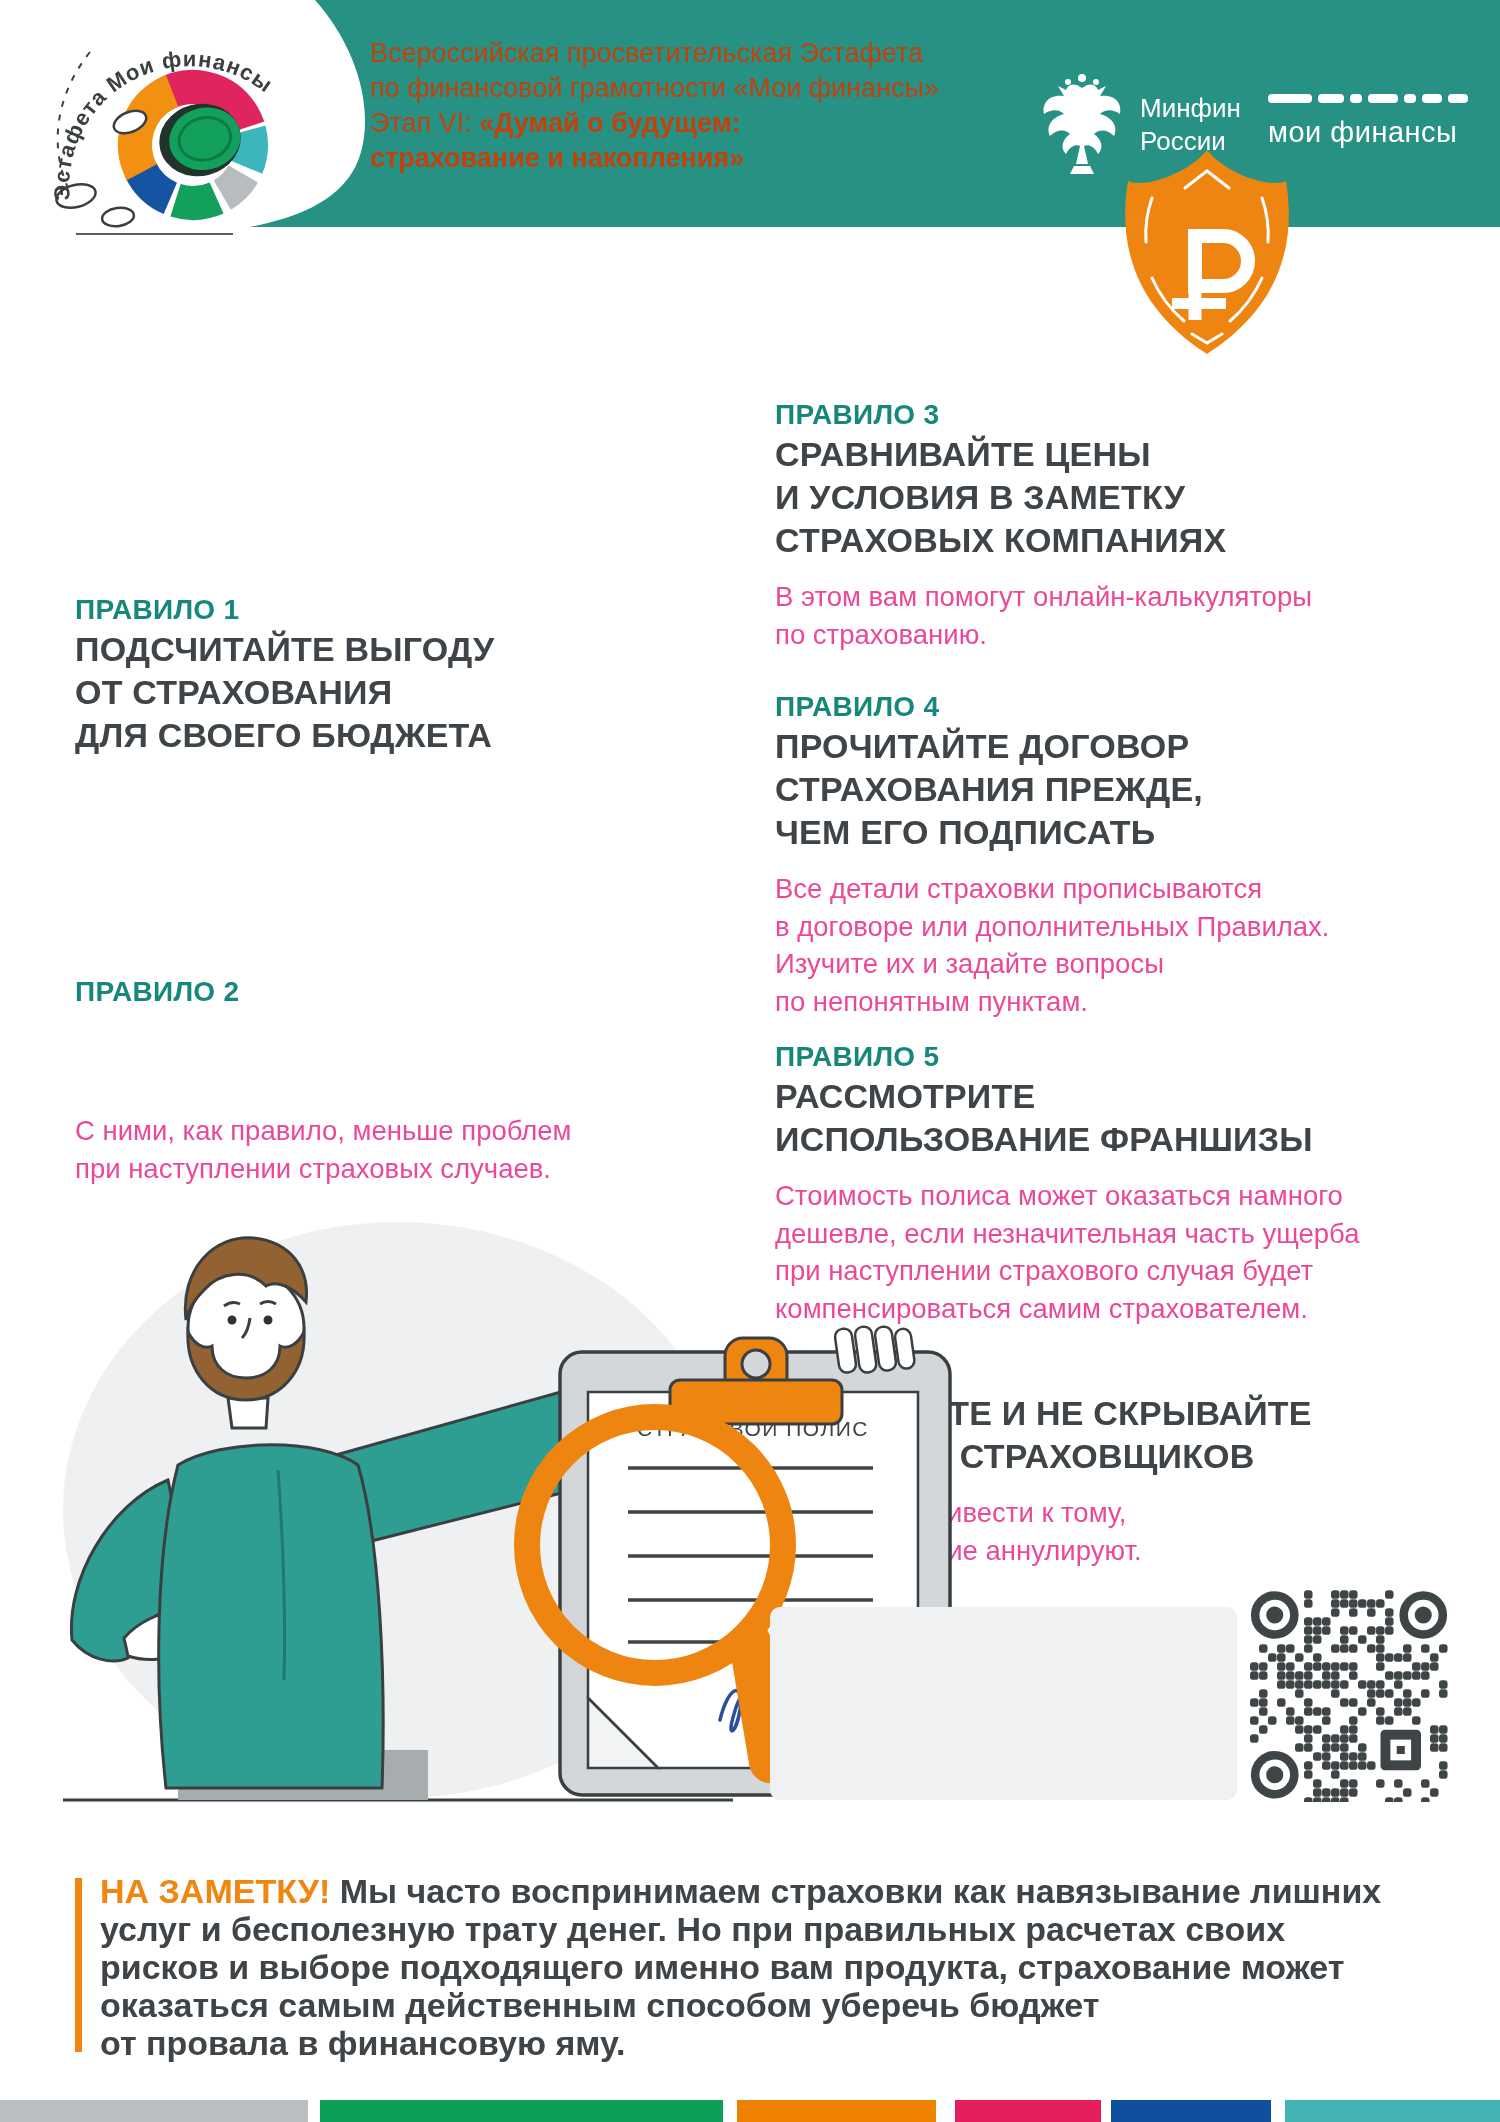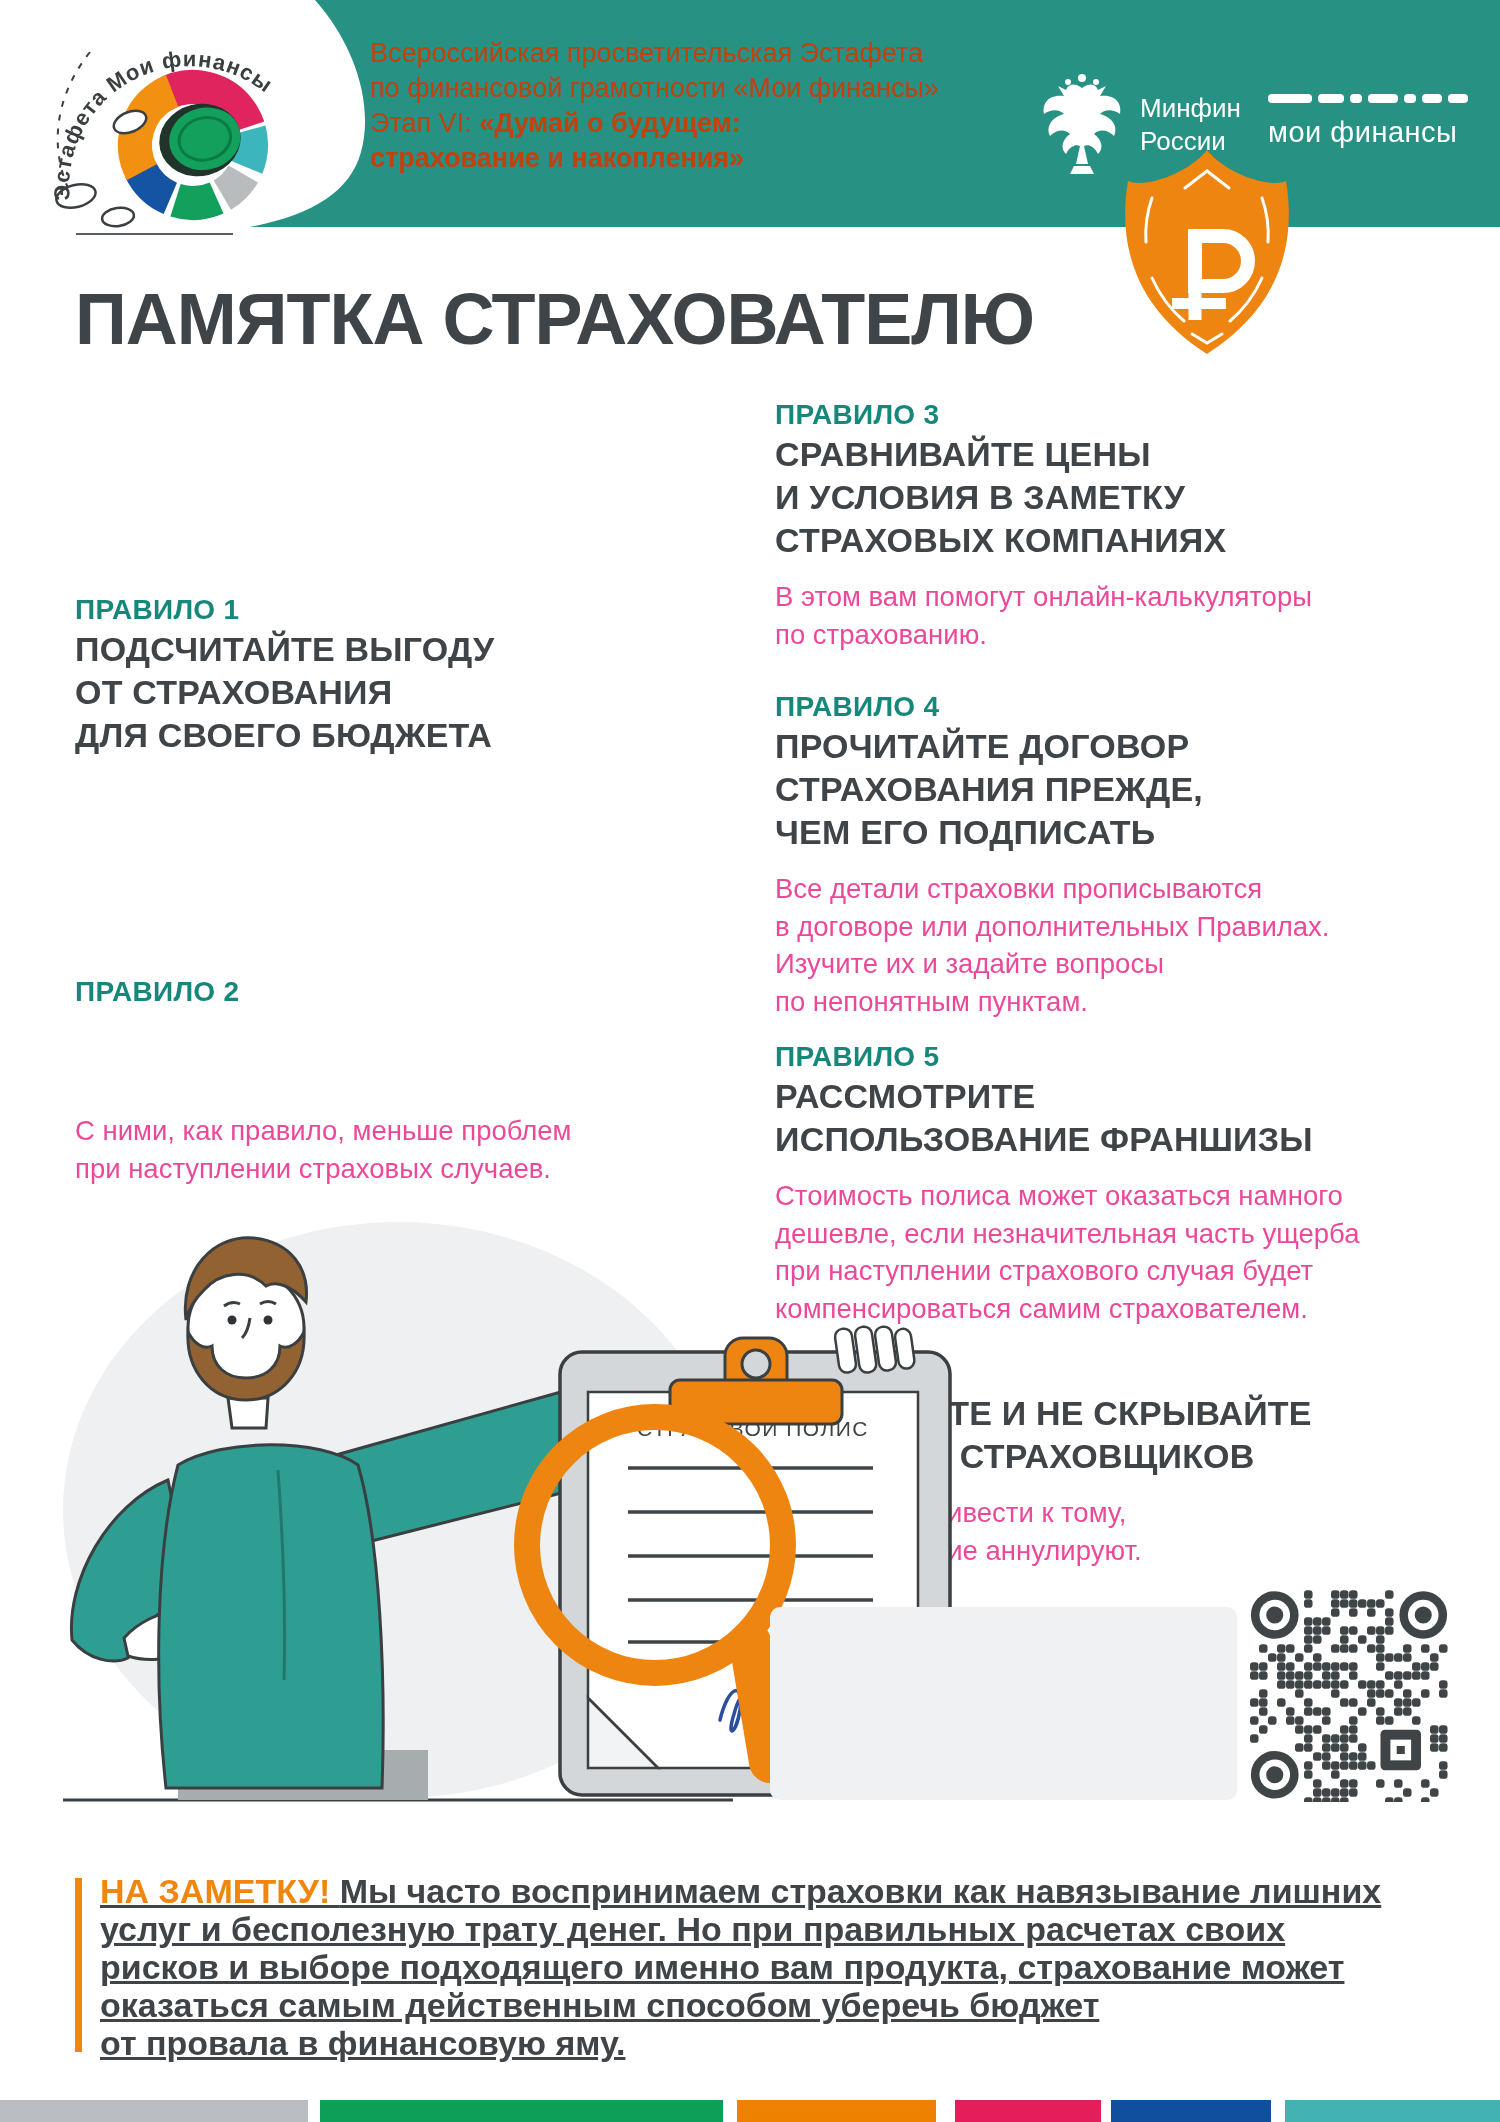--- a/index.html
+++ b/index.html
@@ -18,21 +18,21 @@
   .intro{left:75px;top:383px;font-size:29px;font-weight:bold;line-height:40px;color:#3f4547;}
   .rule-label{font-size:28px;font-weight:bold;color:#17877b;letter-spacing:0.3px;}
   .rule-head{font-size:34px;font-weight:bold;line-height:43px;color:#3e4447;letter-spacing:0.2px;}
   .rule-body{font-size:27.5px;line-height:37.5px;color:#ec4899;}
   
   .qr-panel{left:770px;top:1607px;width:467px;height:193px;background:#f0f1f2;border-radius:10px;}
   .qr-text{left:806px;top:1640px;font-size:27px;line-height:38px;color:#4a4f51;}
   .qr-link{color:#17877b;font-weight:bold;}
   
   .note-bar{left:75px;top:1878px;width:7px;height:174px;background:#f0860f;}
-  .note-text{left:100px;top:1872px;width:1400px;font-size:34px;font-weight:bold;line-height:38px;color:#3e4447;text-decoration:underline;}
+  .note-text{left:100px;top:1872px;width:1400px;font-size:34px;font-weight:bold;line-height:38px;color:#3e4447;}
   .note-label{color:#f0860f;}
   .stripe{top:2100px;height:22px;}
 </style>
 </head>
 <body>
 
 <div class="page">
 
   <div class="abs banner"></div>
 
@@ -114,21 +114,20 @@
       <path d="M140,132 C132,150 122,163 108,175"></path>
       <path d="M70,188 L85,197 L100,188"></path>
     </g>
     <g>
       <path d="M73,90 h28 a25,25 0 0 1 0,50 h-28 z" fill="none" stroke="#ffffff" stroke-width="14"></path>
       <rect x="66.5" y="90" width="13" height="84" fill="#ffffff"></rect>
       <rect x="50" y="152" width="54" height="11" fill="#ffffff"></rect>
     </g>
   </svg>
 
-  <div class="abs page-title">ПАМЯТКА СТРАХОВАТЕЛЮ</div>
 
   <div class="abs rule-label" style="left:75px;top:594px">ПРАВИЛО 1</div>
   <div class="abs rule-head pre" style="left:75px;top:628px">ПОДСЧИТАЙТЕ ВЫГОДУ
 ОТ СТРАХОВАНИЯ
 ДЛЯ СВОЕГО БЮДЖЕТА</div>
 
   <div class="abs rule-label" style="left:75px;top:976px">ПРАВИЛО 2</div>
   <div class="abs rule-body pre" style="left:75px;top:1112px">С ними, как правило, меньше проблем
 при наступлении страховых случаев.</div>
 

